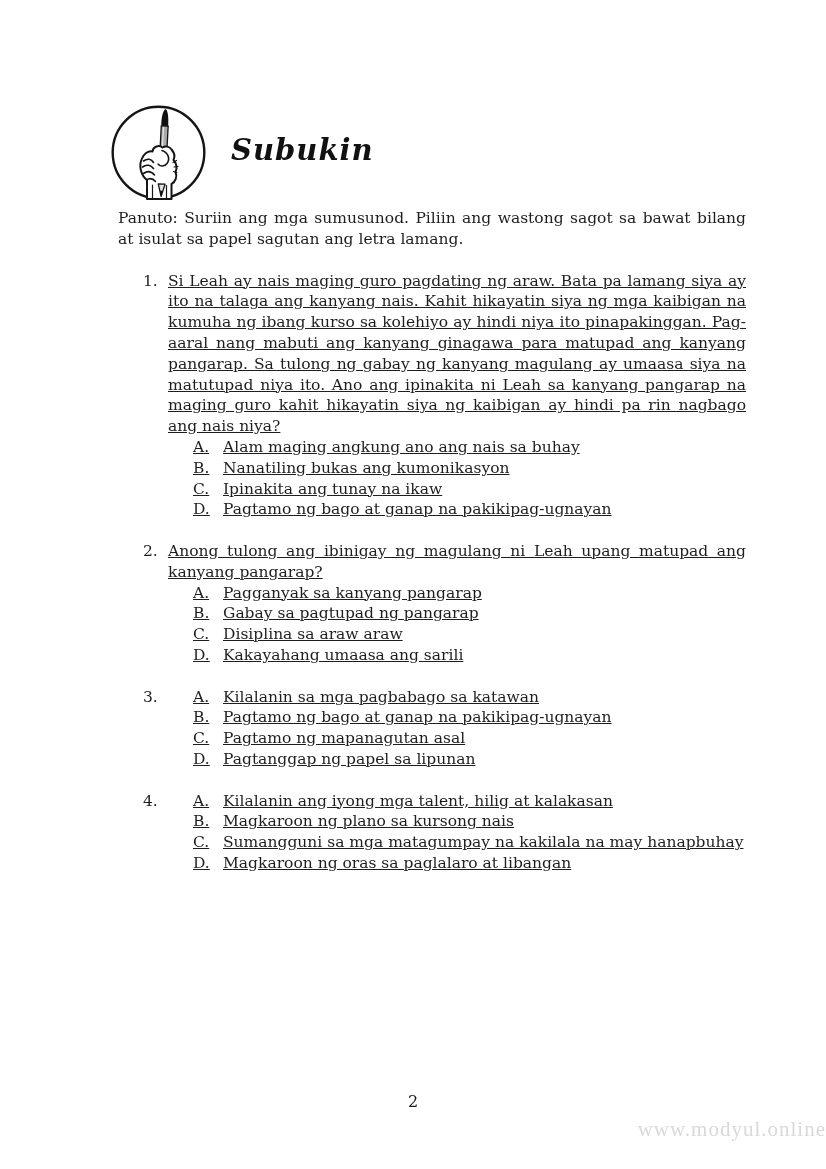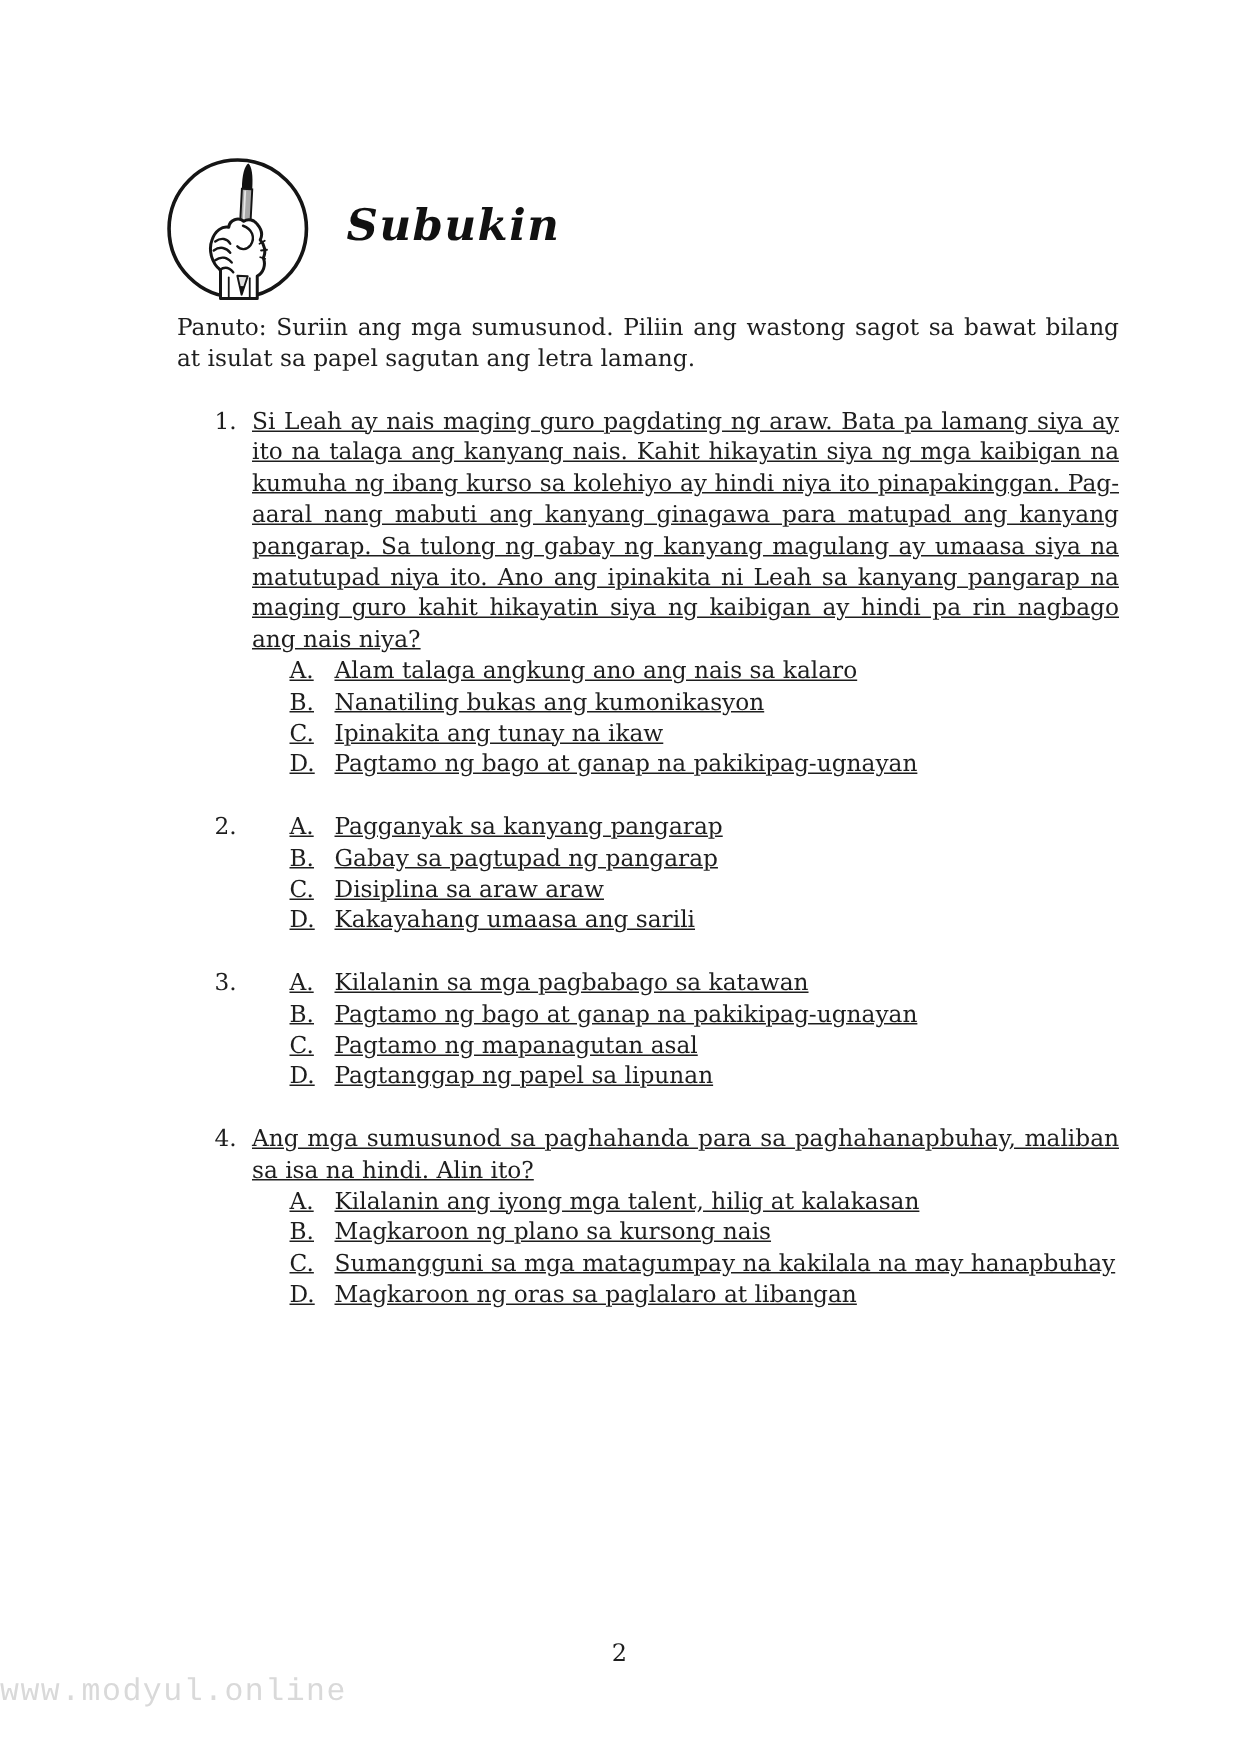--- a/index.html
+++ b/index.html
@@ -84,22 +84,22 @@
     width: 100%;
     text-align: center;
     font-size: 16px;
     color: #1e1e1e;
   }
   .watermark {
     position: absolute;
     top: 1117px;
     left: 0;
     width: 100%;
-    text-align: left;
-    font-family: Liberation Mono, monospace;
+    text-align: right;
+    font-family: Liberation Serif, serif;
     font-size: 21px;
     letter-spacing: 1px;
     color: #d9d9d9;
   }
 </style>
 </head>
 <body>
 
 <div class="page">
 
@@ -151,21 +151,21 @@
   <div class="content">
     <p class="instructions">Panuto: Suriin ang mga sumusunod. Piliin ang wastong sagot sa bawat bilang at isulat sa papel sagutan ang letra lamang.</p>
     <div class="questions">
   <div class="question">
     <div class="q-num">1.</div>
     <div class="q-content">
       <div class="q-text">Si Leah ay nais maging guro pagdating ng araw. Bata pa lamang siya ay ito na talaga ang kanyang nais. Kahit hikayatin siya ng mga kaibigan na kumuha ng ibang kurso sa kolehiyo ay hindi niya ito pinapakinggan. Pag-aaral nang mabuti ang kanyang ginagawa para matupad ang kanyang pangarap. Sa tulong ng gabay ng kanyang magulang ay umaasa siya na matutupad niya ito. Ano ang ipinakita ni Leah sa kanyang pangarap na maging guro kahit hikayatin siya ng kaibigan ay hindi pa rin nagbago ang nais niya?</div>
       <div class="options">
   <div class="option">
     <div class="opt-letter">A.</div>
-    <div class="opt-text">Alam talaga angkung ano ang nais sa kalaro</div>
+    <div class="opt-text">Alam maging angkung ano ang nais sa buhay</div>
   </div>
 
   <div class="option">
     <div class="opt-letter">B.</div>
     <div class="opt-text">Nanatiling bukas ang kumonikasyon</div>
   </div>
 
   <div class="option">
     <div class="opt-letter">C.</div>
     <div class="opt-text">Ipinakita ang tunay na ikaw</div>
@@ -175,20 +175,21 @@
     <div class="opt-letter">D.</div>
     <div class="opt-text">Pagtamo ng bago at ganap na pakikipag-ugnayan</div>
   </div>
 </div>
     </div>
   </div>
 
   <div class="question">
     <div class="q-num">2.</div>
     <div class="q-content">
+      <div class="q-text">Anong tulong ang ibinigay ng magulang ni Leah upang matupad ang kanyang pangarap?</div>
       <div class="options">
   <div class="option">
     <div class="opt-letter">A.</div>
     <div class="opt-text">Pagganyak sa kanyang pangarap</div>
   </div>
 
   <div class="option">
     <div class="opt-letter">B.</div>
     <div class="opt-text">Gabay sa pagtupad ng pangarap</div>
   </div>
@@ -229,21 +230,20 @@
     <div class="opt-letter">D.</div>
     <div class="opt-text">Pagtanggap ng papel sa lipunan</div>
   </div>
 </div>
     </div>
   </div>
 
   <div class="question">
     <div class="q-num">4.</div>
     <div class="q-content">
-      <div class="q-text">Ang mga sumusunod sa paghahanda para sa paghahanapbuhay, maliban sa isa na hindi. Alin ito?</div>
       <div class="options">
   <div class="option">
     <div class="opt-letter">A.</div>
     <div class="opt-text">Kilalanin ang iyong mga talent, hilig at kalakasan</div>
   </div>
 
   <div class="option">
     <div class="opt-letter">B.</div>
     <div class="opt-text">Magkaroon ng plano sa kursong nais</div>
   </div>

